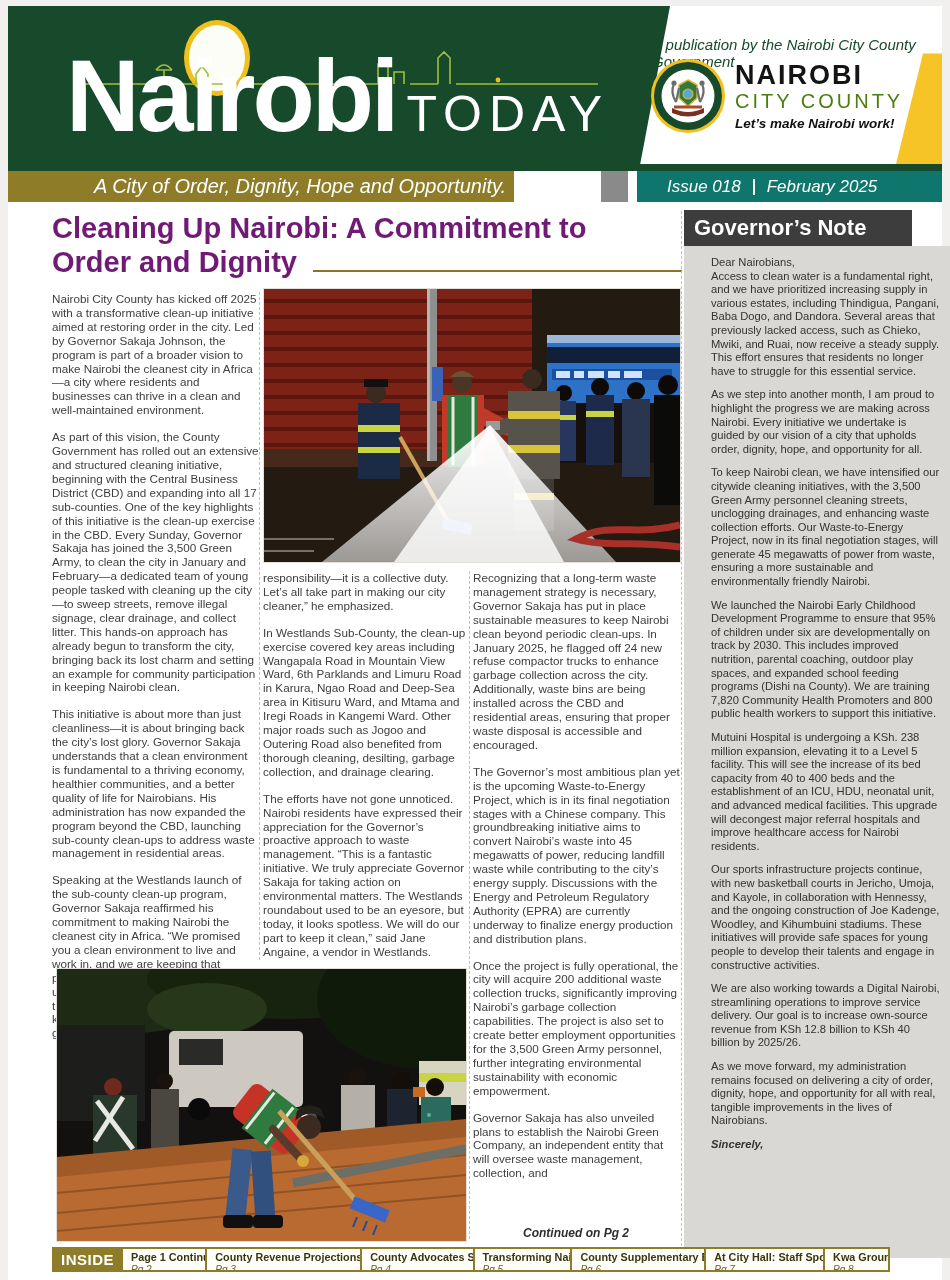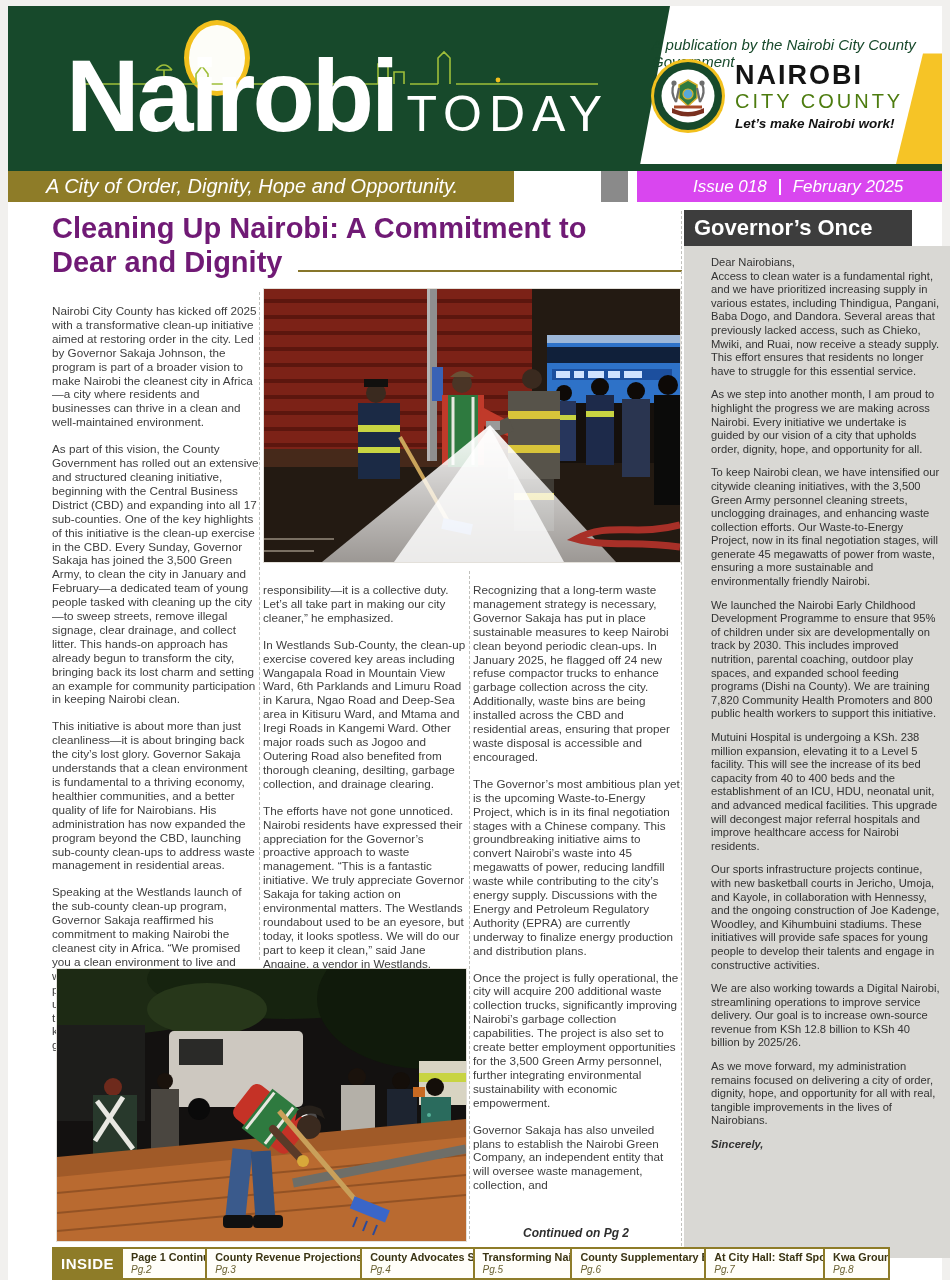--- a/index.html
+++ b/index.html
@@ -44,44 +44,44 @@
   .org3 { font-size:13.5px; font-weight:bold; font-style:italic; color:#111; margin-top:3px; }
   .yellow-flag {
     position:absolute; left:892px; top:6px; width:50px; height:158px; background:#f6c426;
     clip-path:polygon(62% 30%, 100% 30%, 100% 100%, 8% 100%); z-index:1;
   }
   .mast-rule { position:absolute; left:8px; top:164px; width:934px; height:7px; background:#17492b; }
 
   
   .banner-left {
     position:absolute; left:8px; top:171px; width:506px; height:31px; background:#8e7c28;
-    color:#fff; font-style:italic; font-size:20px; line-height:31px; padding-left:38px;
+    color:#fff; font-style:italic; font-size:20px; line-height:31px; padding-left:86px;
     box-sizing:border-box; white-space:nowrap;
   }
   .banner-gray { position:absolute; left:601px; top:171px; width:27px; height:31px; background:#8a8a8a; }
   .banner-right {
-    position:absolute; left:637px; top:171px; width:305px; height:31px; background:#d946ef;
-    color:#fff; font-style:italic; font-size:17px; line-height:31px; padding-left:56px;
+    position:absolute; left:637px; top:171px; width:305px; height:31px; background:#0f766e;
+    color:#fff; font-style:italic; font-size:17px; line-height:31px; padding-left:30px;
     box-sizing:border-box; display:flex; align-items:center; white-space:nowrap;
   }
   .banner-right .vbar { display:inline-block; width:2px; height:16px; background:#ffffff; margin:0 12px; }
 
   
   .headline {
     position:absolute; left:52px; top:211px; width:630px;
     color:#701a75; font-weight:bold; font-size:29px; line-height:34px;
   }
   .hl2 { display:flex; align-items:baseline; }
   .hl-rule { flex:1; border-bottom:2px solid #87762a; margin:0 0 5px 16px; }
 
   
   .col {
     position:absolute; width:207px; font-size:11.7px; line-height:13.9px; color:#3e3e3e;
   }
-  .col p { margin:12px 0 13px 0; }
+  .col p { margin:0 0 13px 0; }
   .col-1 { left:52px;  top:292px; }
   .col-2 { left:263px; top:571px; }
   .col-3 { left:473px; top:571px; }
   .continued {
     position:absolute; left:473px; top:1226px; width:206px; text-align:center;
     font-weight:bold; font-style:italic; font-size:12px; color:#2e2e2e;
   }
   .vsep { position:absolute; border-left:1px dashed #c0c0bc; width:0; }
   .vsep.s1 { left:259px; top:292px; height:668px; }
   .vsep.s2 { left:469px; top:571px; height:668px; }
@@ -103,21 +103,21 @@
     position:absolute; left:684px; top:246px; width:268px; height:1012px; background:#d9d8d4;
     box-sizing:border-box; padding:10px 12px 8px 27px;
     font-size:11.2px; line-height:13.6px; color:#333333; overflow:hidden;
   }
   .note-body p { margin:0 0 10px 0; }
   .note-body .salut { margin:0; }
   .signoff { font-weight:bold; font-style:italic; margin:0; }
 
   
   .inside {
-    position:absolute; left:52px; top:1247px; width:838px; height:33px;
+    position:absolute; left:52px; top:1247px; width:838px; height:25px;
     display:flex; background:#fffef9; border:2px solid #8e7c28; box-sizing:border-box;
   }
   .inside-label {
     background:#8e7c28; color:#fff; font-weight:bold; font-size:15px;
     display:flex; align-items:center; padding:0 7px; letter-spacing:0.5px; flex:0 0 auto;
   }
   .inside-cell {
     border-left:2px solid #8e7c28; padding:2px 8px 0 8px; flex:1 1 auto; overflow:hidden; white-space:nowrap;
   }
   .inside-cell:first-of-type { border-left:none; }
@@ -171,21 +171,21 @@
 <div class="banner-gray"></div>
 <div class="banner-right">
   <span>Issue 018</span>
   <span class="vbar"></span>
   <span>February 2025</span>
 </div>
 
 <div class="headline">
   <div>Cleaning Up Nairobi: A Commitment to</div>
   <div class="hl2">
-    <span>Dear and Dignity</span>
+    <span>Order and Dignity</span>
     <div class="hl-rule"></div>
   </div>
 </div>
 
 <div class="vsep s1"></div>
 <div class="vsep s2"></div>
 <div class="vsep s3"></div>
 
 <div class="col col-1">
   <p>Nairobi City County has kicked off 2025 with a transformative clean-up initiative aimed at restoring order in the city. Led by Governor Sakaja Johnson, the program is part of a broader vision to make Nairobi the cleanest city in Africa—a city where residents and businesses can thrive in a clean and well-maintained environment.</p>
@@ -372,21 +372,21 @@
     <line x1="222" y1="142" x2="306" y2="240" stroke="#c9a05a" stroke-width="5"></line>
     <rect x="294" y="234" width="38" height="13" fill="#3a66c8" transform="rotate(22 313 240)"></rect>
     <g stroke="#2a4a9a" stroke-width="2">
         <line x1="300" y1="248" x2="296" y2="258"></line>
         <line x1="310" y1="252" x2="306" y2="262"></line>
         <line x1="320" y1="256" x2="316" y2="266"></line>
       </g>
   </svg>
 </div>
 
-<div class="note-header">Governor’s Once</div>
+<div class="note-header">Governor’s Note</div>
 <div class="note-body">
   <p class="salut">Dear Nairobians,</p>
   <p>Access to clean water is a fundamental right, and we have prioritized increasing supply in various estates, including Thindigua, Pangani, Baba Dogo, and Dandora. Several areas that previously lacked access, such as Chieko, Mwiki, and Ruai, now receive a steady supply. This effort ensures that residents no longer have to struggle for this essential service.</p>
   <p>As we step into another month, I am proud to highlight the progress we are making across Nairobi. Every initiative we undertake is guided by our vision of a city that upholds order, dignity, hope, and opportunity for all.</p>
   <p>To keep Nairobi clean, we have intensified our citywide cleaning initiatives, with the 3,500 Green Army personnel cleaning streets, unclogging drainages, and enhancing waste collection efforts. Our Waste-to-Energy Project, now in its final negotiation stages, will generate 45 megawatts of power from waste, ensuring a more sustainable and environmentally friendly Nairobi.</p>
   <p>We launched the Nairobi Early Childhood Development Programme to ensure that 95% of children under six are developmentally on track by 2030. This includes improved nutrition, parental coaching, outdoor play spaces, and expanded school feeding programs (Dishi na County). We are training 7,820 Community Health Promoters and 800 public health workers to support this initiative.</p>
   <p>Mutuini Hospital is undergoing a KSh. 238 million expansion, elevating it to a Level 5 facility. This will see the increase of its bed capacity from 40 to 400 beds and the establishment of an ICU, HDU, neonatal unit, and advanced medical facilities. This upgrade will decongest major referral hospitals and improve healthcare access for Nairobi residents.</p>
   <p>Our sports infrastructure projects continue, with new basketball courts in Jericho, Umoja, and Kayole, in collaboration with Hennessy, and the ongoing construction of Joe Kadenge, Woodley, and Kihumbuini stadiums. These initiatives will provide safe spaces for young people to develop their talents and engage in constructive activities.</p>
   <p>We are also working towards a Digital Nairobi, streamlining operations to improve service delivery. Our goal is to increase own-source revenue from KSh 12.8 billion to KSh 40 billion by 2025/26.</p>
   <p>As we move forward, my administration remains focused on delivering a city of order, dignity, hope, and opportunity for all with real, tangible improvements in the lives of Nairobians.</p>

